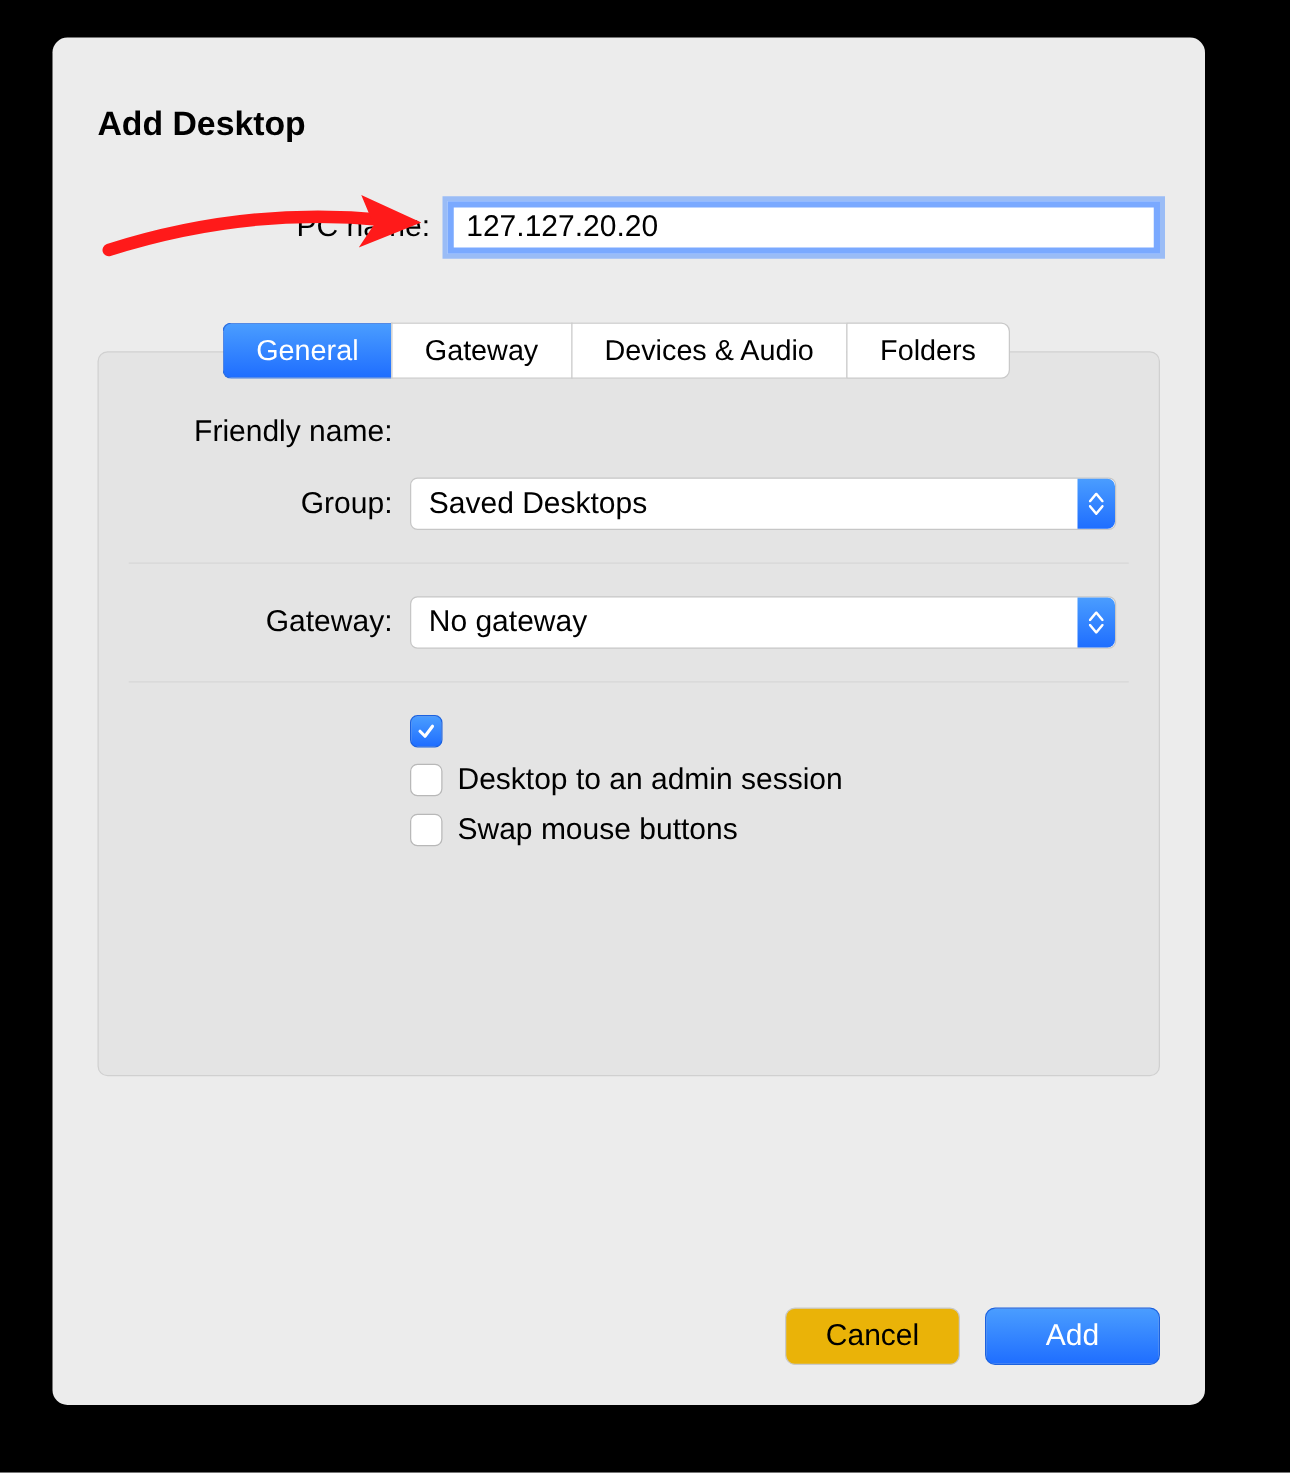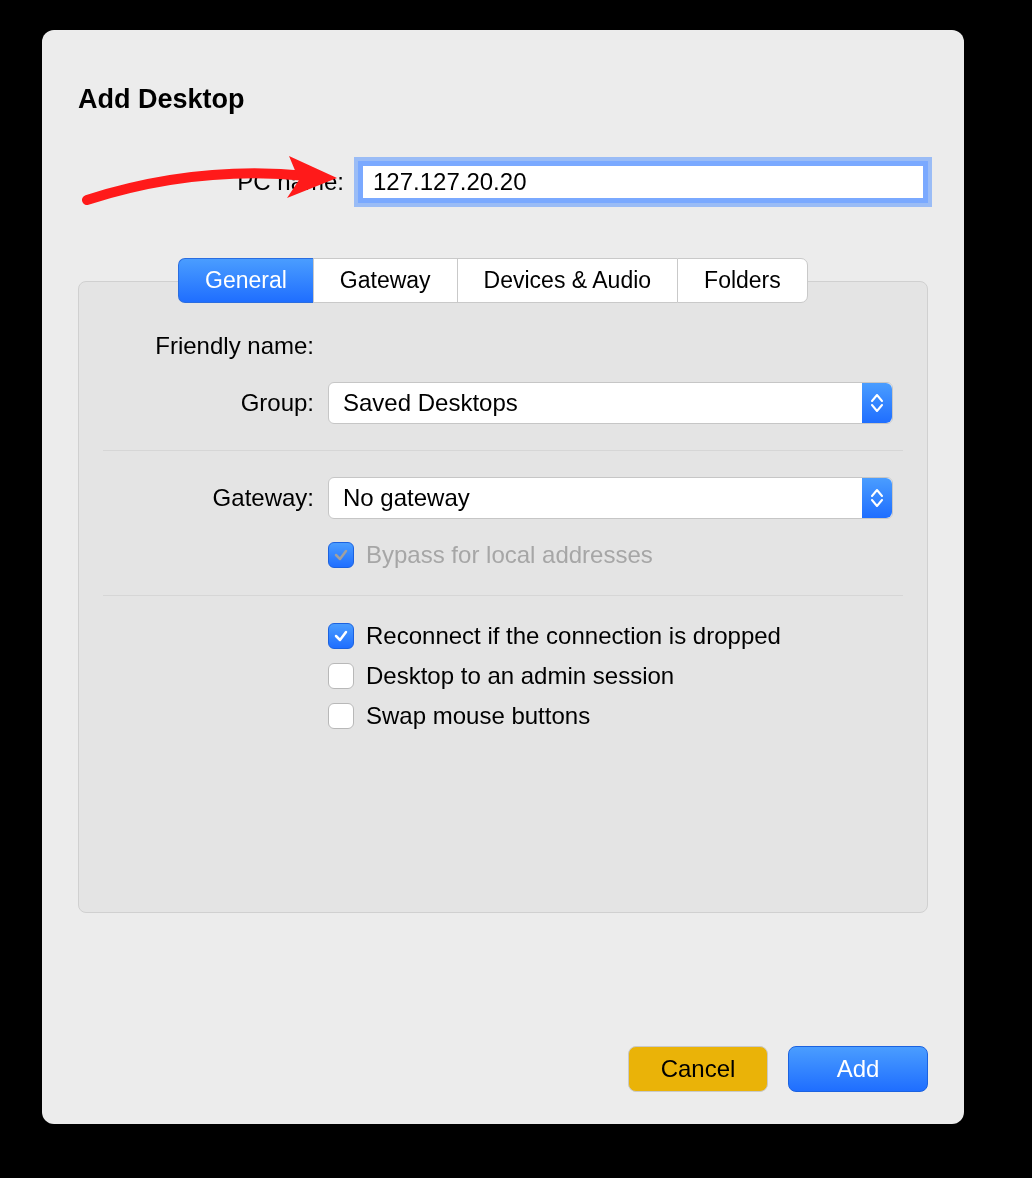--- a/index.html
+++ b/index.html
@@ -257,38 +257,29 @@
           <svg width="12" height="8" viewBox="0 0 12 8">
               <path d="M1 7 L6 1 L11 7" stroke="#fff" stroke-width="2" fill="none" stroke-linecap="round" stroke-linejoin="round"></path>
             </svg>
           <svg width="12" height="8" viewBox="0 0 12 8">
               <path d="M1 1 L6 7 L11 1" stroke="#fff" stroke-width="2" fill="none" stroke-linecap="round" stroke-linejoin="round"></path>
             </svg>
         </div>
       </div>
     </div>
 
-    <div class="check-row disabled">
-      <div class="chk disabled checked">
-        <svg width="16" height="16" viewBox="0 0 16 16">
-            <path d="M3 8 L7 12 L13 4" stroke="#a0a0a0" stroke-width="2.5" fill="none" stroke-linecap="round" stroke-linejoin="round"></path>
-          </svg>
-      </div>
-      <span>Bypass for local addresses</span>
-    </div>
 
     <hr>
 
     <div class="check-row">
       <div class="chk checked">
         <svg width="16" height="16" viewBox="0 0 16 16">
             <path d="M3 8 L7 12 L13 4" stroke="#fff" stroke-width="2.5" fill="none" stroke-linecap="round" stroke-linejoin="round"></path>
           </svg>
       </div>
-      <span>Reconnect if the connection is dropped</span>
     </div>
 
     <div class="check-row">
       <div class="chk"></div>
       <span>Desktop to an admin session</span>
     </div>
 
     <div class="check-row">
       <div class="chk"></div>
       <span>Swap mouse buttons</span>

